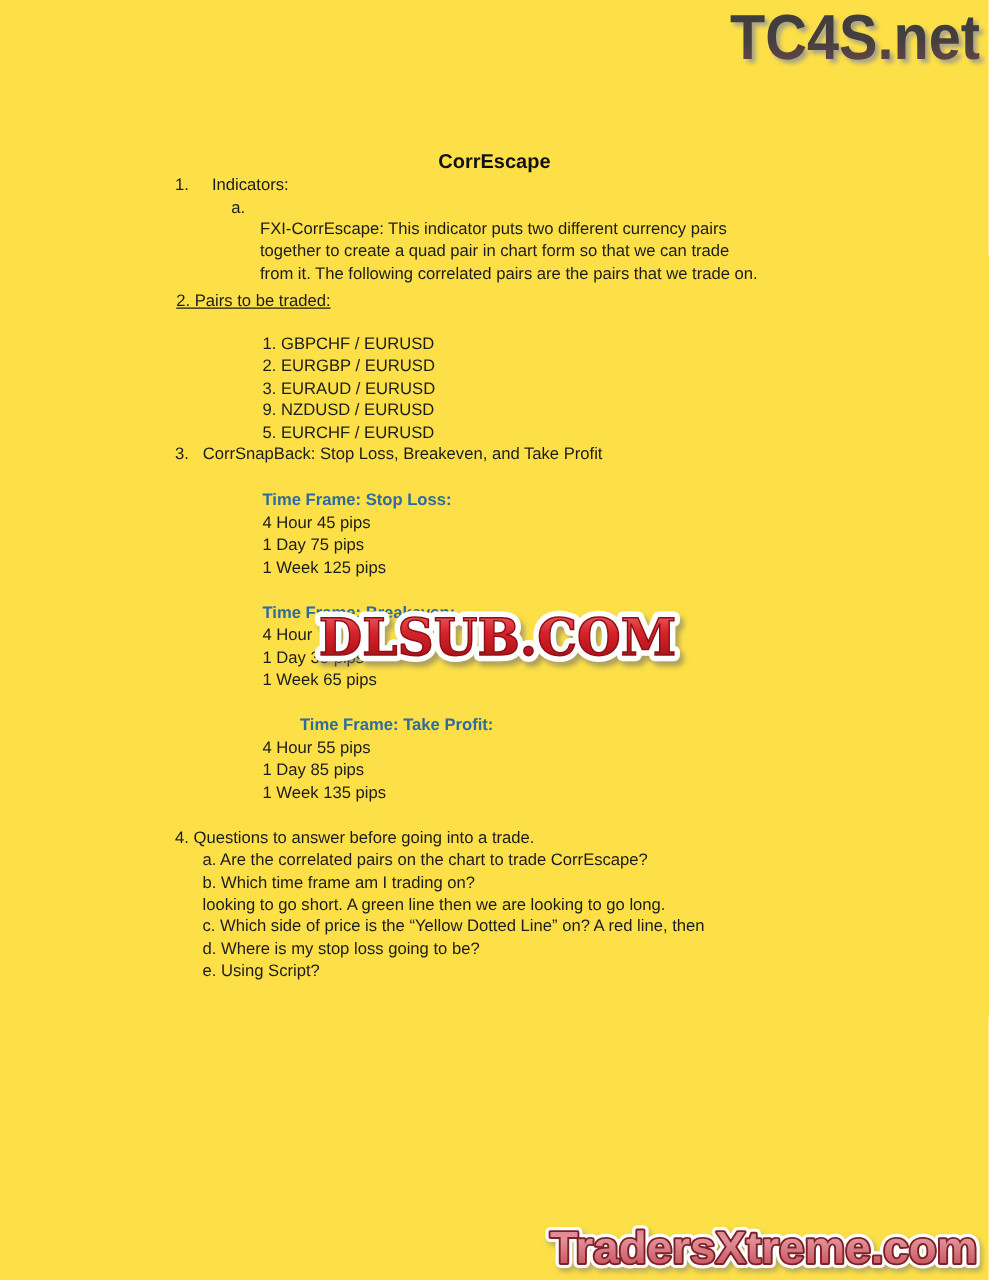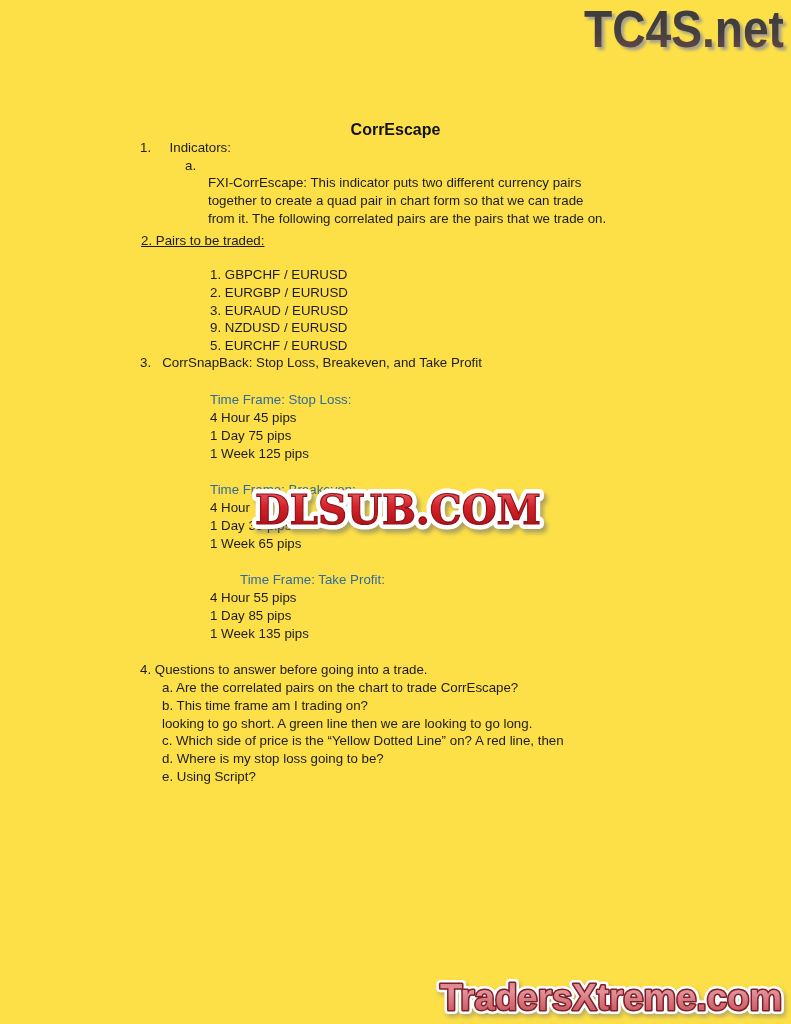--- a/index.html
+++ b/index.html
@@ -24,21 +24,21 @@
     top: 92px;
     left: 0;
     width: 100%;
     text-align: center;
     font-size: 16px;
     font-weight: bold;
     color: #111111;
     margin-top: 29px;
   }
   .tf-heading {
-    font-weight: normal;
+    font-weight: bold;
     color: #2e6b9e;
   }
   .logo-top    { position: absolute; left: 578px; top: 0px;
                  filter: drop-shadow(3px 3px 1.5px rgba(150,150,150,0.85)); }
   .watermark   { position: absolute; left: 244px; top: 475px;
                  filter: drop-shadow(3px 4px 2px rgba(110,110,110,0.55)); }
   .logo-bottom { position: absolute; left: 430px; top: 974px;
                  filter: drop-shadow(2px 3px 2px rgba(120,120,120,0.5)); }
 </style>
 </head>
@@ -95,21 +95,21 @@
   <div class="abs line tf-heading" style="top:571px; left:210px;margin-left:30px;">Time Frame: Take Profit:</div>
   <div class="abs" style="top:589px; left:210px;">
     <div class="line">4 Hour 55 pips</div>
     <div class="line">1 Day 85 pips</div>
     <div class="line">1 Week 135 pips</div>
   </div>
 
   <div class="abs line" style="top:661px; left:140px;">4. Questions to answer before going into a trade.</div>
   <div class="abs" style="top:679px; left:162px;">
     <div class="line">a. Are the correlated pairs on the chart to trade CorrEscape?</div>
-    <div class="line">b. This time frame am I trading on?</div>
+    <div class="line">b. Which time frame am I trading on?</div>
     <div class="line">looking to go short. A green line then we are looking to go long.</div>
     <div class="line">c. Which side of price is the “Yellow Dotted Line” on? A red line, then</div>
     <div class="line">d. Where is my stop loss going to be?</div>
     <div class="line">e. Using Script?</div>
   </div>
 
   <svg class="watermark" width="308" height="62" viewBox="0 0 308 62">
     <defs>
       <linearGradient id="wmg" x1="0" y1="0" x2="0" y2="1">
         <stop offset="0" stop-color="#ef6f72"></stop>

